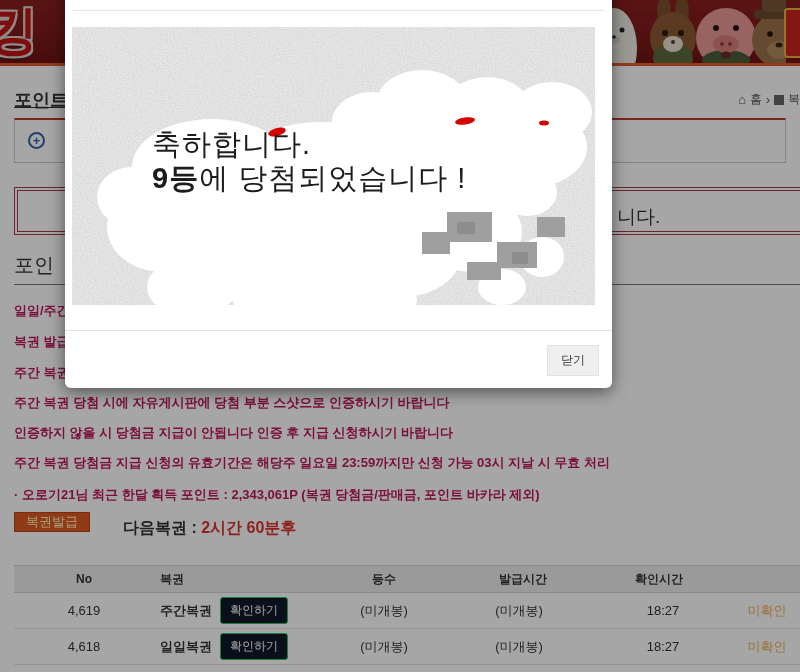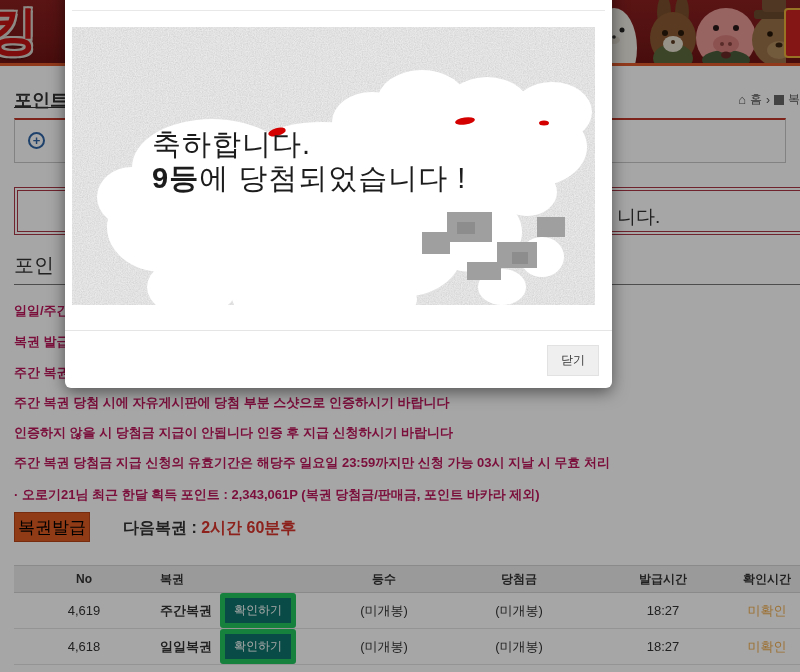--- a/index.html
+++ b/index.html
@@ -43,36 +43,36 @@
   
   .section-head { position:absolute; left:14px; top:248px; right:0; height:37px;
     border-bottom:1px solid #777; font-size:20px; color:#333; padding-top:4px; }
 
   
   .notice { position:absolute; left:14px; font-size:13px; font-weight:600; color:#be185d; white-space:nowrap; }
   .n1{top:302px} .n2{top:333px} .n3{top:364px} .n4{top:394px} .n5{top:424px} .n6{top:454px} .n7{top:486px}
   .n6 b, .n7 b { font-weight:800; }
 
   
-  .issue-btn { position:absolute; left:14px; top:512px; width:76px; height:30px;
-    background:#dd5a22; border:1px solid #b84418; color:#000000; font-size:17px;
+  .issue-btn { position:absolute; left:14px; top:512px; width:76px; height:20px;
+    background:#dd5a22; border:1px solid #b84418; color:#fef9c3; font-size:13px;
     font-family:inherit; cursor:pointer; }
   .next-line { position:absolute; left:123px; top:518px; font-size:16px; font-weight:600; color:#333; }
   .next-line .red { color:#d9342b; }
 
   
   .tbl { position:absolute; left:14px; top:565px; width:796px; font-size:13px; color:#333; }
   .trow { display:grid; grid-template-columns:140px 170px 120px 150px 130px 86px; align-items:center; }
   .thead { height:28px; background:#ededed; border-top:1px solid #d5d5d5; border-bottom:1px solid #d5d5d5;
     font-weight:bold; font-size:12px; }
   .tdata { height:36px; border-bottom:1px solid #e3e3e3; }
   .c-center { text-align:center; }
   .c-left { padding-left:6px; text-align:left; display:flex; align-items:center; gap:8px; }
   .c-time { padding-left:8px; text-align:center; }
-  .confirm-btn { background:#0f766e; border:5px solid #22c55e; color:#fff; font-size:12px;
+  .confirm-btn { background:#0f172a; border:1px solid #22c55e; color:#fff; font-size:12px;
     padding:4px 9px; border-radius:3px; font-family:inherit; cursor:pointer; }
   .status { color:#f0ad4e; }
 
   
   .dim { position:absolute; left:0; top:0; width:800px; height:672px;
     background:rgba(0,0,0,0.35); z-index:10; pointer-events:none; }
 
   
   .modal { position:absolute; left:65px; top:-30px; width:547px; height:418px;
     background:#fff; border-radius:6px; box-shadow:0 4px 16px rgba(0,0,0,0.5); z-index:20; }
@@ -165,21 +165,20 @@
 <div class="notice n7"><span>· </span><b>오로기21</b><span>님 최근 한달 획득 포인트 : 2,343,061P (복권 당첨금/판매금, 포인트 바카라 제외)</span></div>
 
 <button class="issue-btn">복권발급</button>
 <div class="next-line"><span>다음복권 : </span><span class="red">2시간 60분후</span></div>
 
 <div class="tbl">
   <div class="trow thead">
     <div class="c-center">No</div>
     <div class="c-left">복권</div>
     <div class="c-center">등수</div>
-    <div class="c-center">당첨금</div>
     <div class="c-time">발급시간</div>
     <div class="c-center">확인시간</div>
   </div>
   <div class="trow tdata">
     <div class="c-center">4,619</div>
     <div class="c-left">
         <b>주간복권</b>
         <button class="confirm-btn">확인하기</button>
       </div>
     <div class="c-center">(미개봉)</div>

